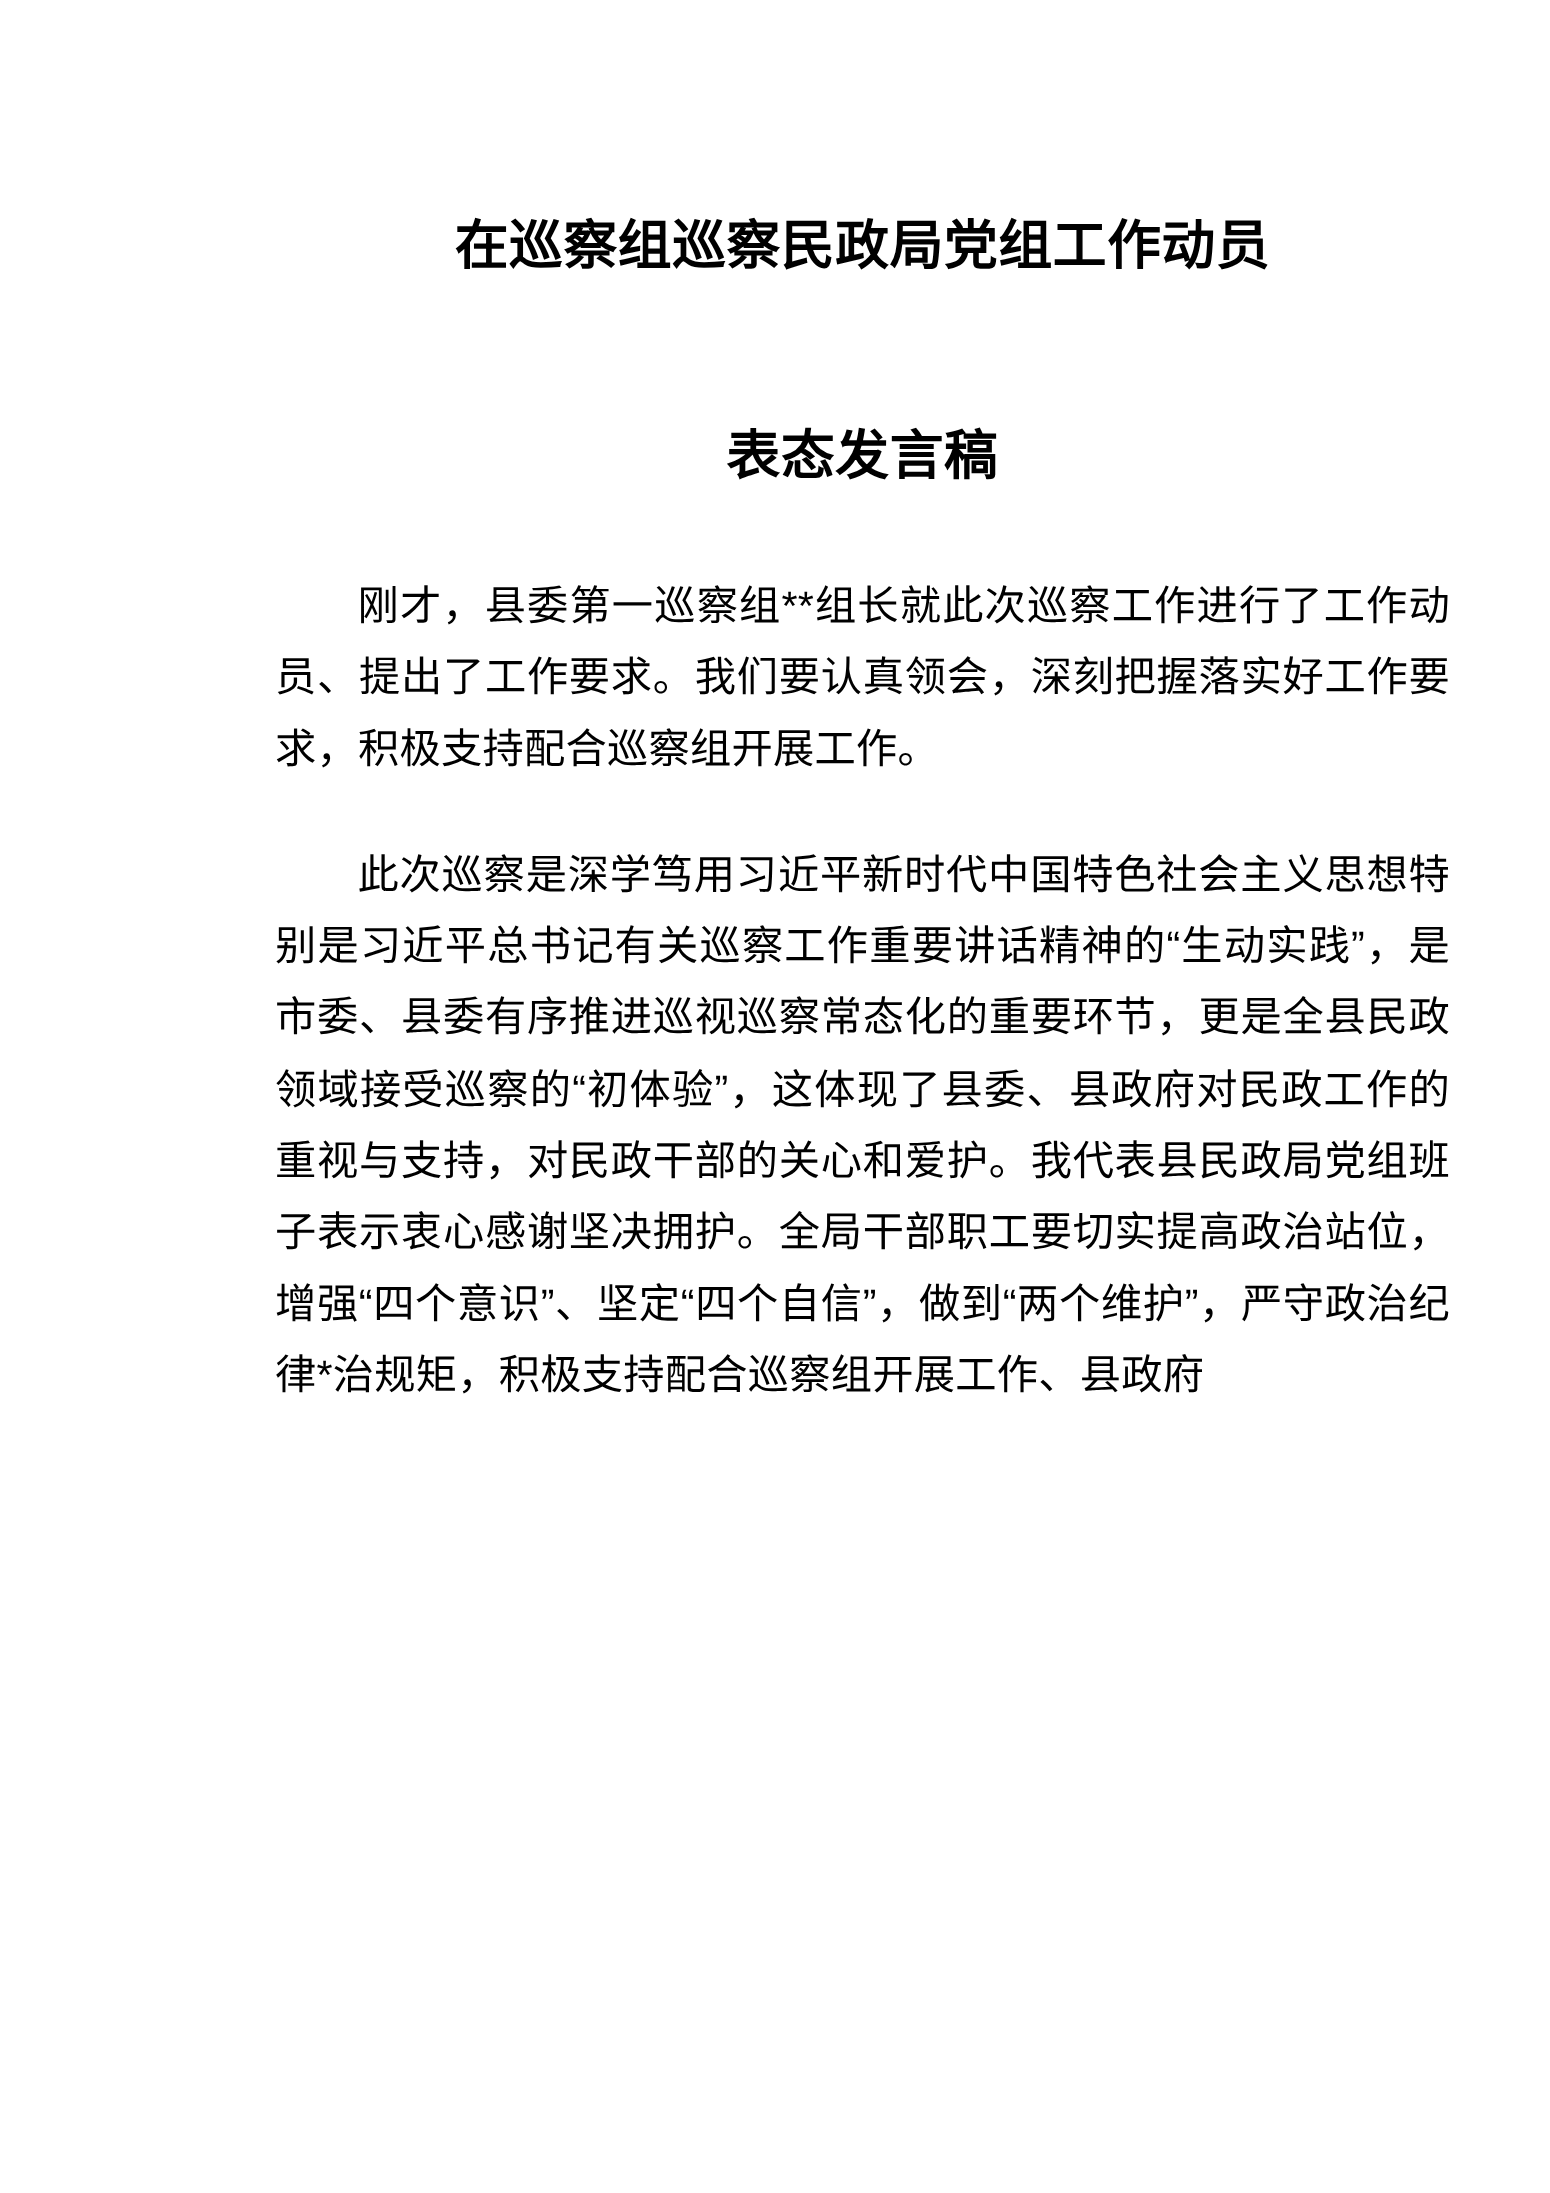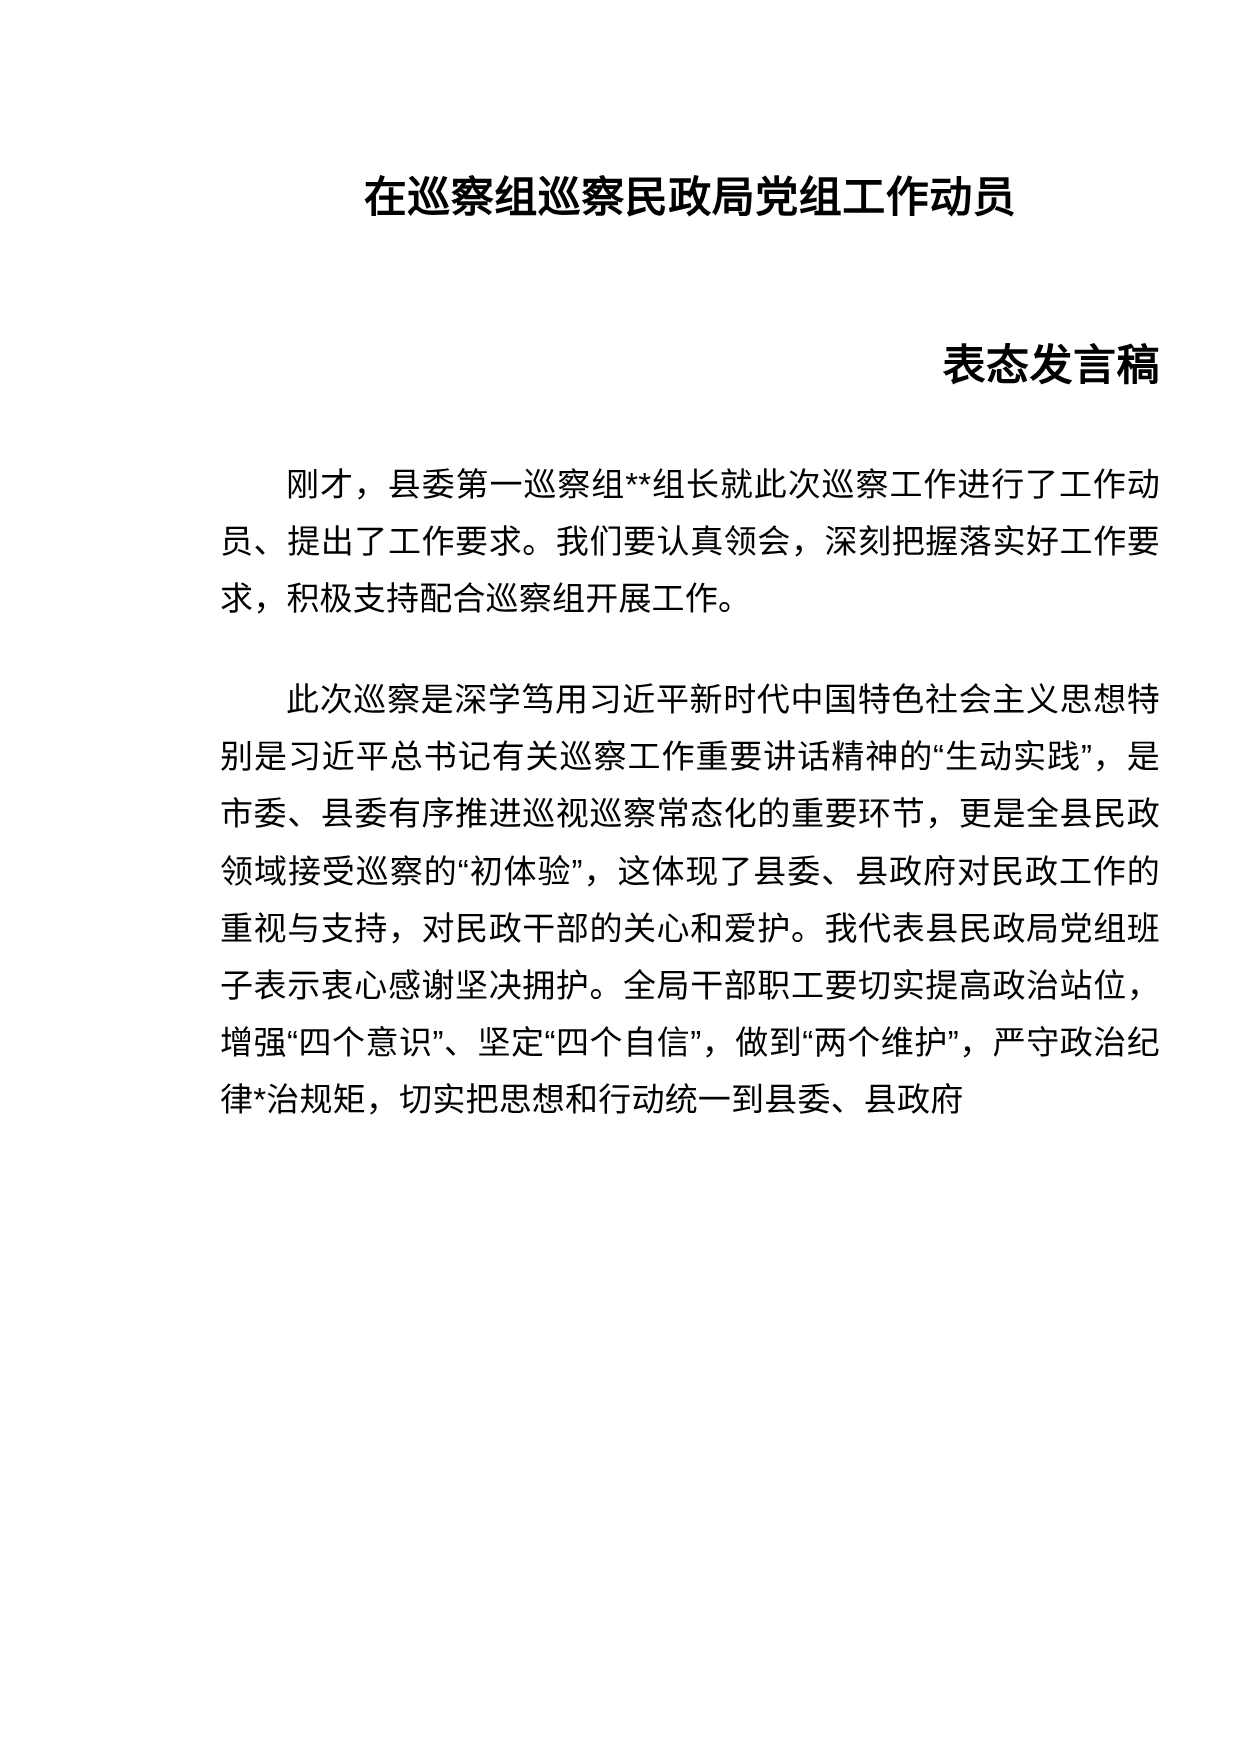--- a/index.html
+++ b/index.html
@@ -32,21 +32,20 @@
     font-size: 43px;
     line-height: 1.35;
     letter-spacing: 0.5px;
     color: #000000;
   }
   .title-line-1 {
     padding-top: 168px;
   }
   .title-line-2 {
     padding-top: 110px;
-    text-align: right;
   }
   .salutation {
     font-size: 32px;
     line-height: 1.0;
     padding-top: 122px;
     padding-left: 74px;
     letter-spacing: 0.5px;
   }
   .body-para {
     font-size: 33px;
@@ -66,16 +65,16 @@
 <div class="page">
   <div class="content">
 
     <div class="doc-title title-line-1">在巡察组巡察民政局党组工作动员</div>
 
     <div class="doc-title title-line-2">表态发言稿</div>
 
 
     <p class="body-para para-gap-1">刚才，县委第一巡察组**组长就此次巡察工作进行了工作动员、提出了工作要求。我们要认真领会，深刻把握落实好工作要求，积极支持配合巡察组开展工作。</p>
 
-    <p class="body-para para-gap-2">此次巡察是深学笃用习近平新时代中国特色社会主义思想特别是习近平总书记有关巡察工作重要讲话精神的“生动实践”，是市委、县委有序推进巡视巡察常态化的重要环节，更是全县民政领域接受巡察的“初体验”，这体现了县委、县政府对民政工作的重视与支持，对民政干部的关心和爱护。我代表县民政局党组班子表示衷心感谢坚决拥护。全局干部职工要切实提高政治站位，增强“四个意识”、坚定“四个自信”，做到“两个维护”，严守政治纪律*治规矩，切实把思想和行动统一到县委、县政府</p>
+    <p class="body-para para-gap-2">此次巡察是深学笃用习近平新时代中国特色社会主义思想特别是习近平总书记有关巡察工作重要讲话精神的“生动实践”，是市委、县委有序推进巡视巡察常态化的重要环节，更是全县民政领域接受巡察的“初体验”，这体现了县委、县政府对民政工作的重视与支持，对民政干部的关心和爱护。我代表县民政局党组班子表示衷心感谢坚决拥护。全局干部职工要切实提高政治站位，增强“四个意识”、坚定“四个自信”，做到“两个维护”，严守政治纪律*治规矩，积极支持配合巡察组开展工作、县政府</p>
 
   </div>
 </div>
 
 </body></html>

